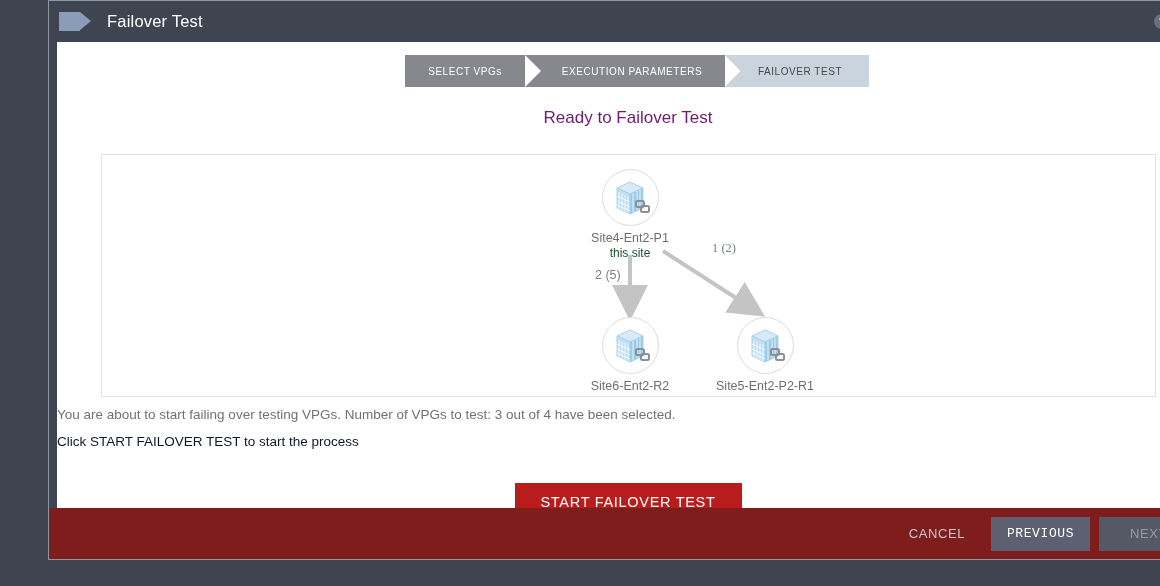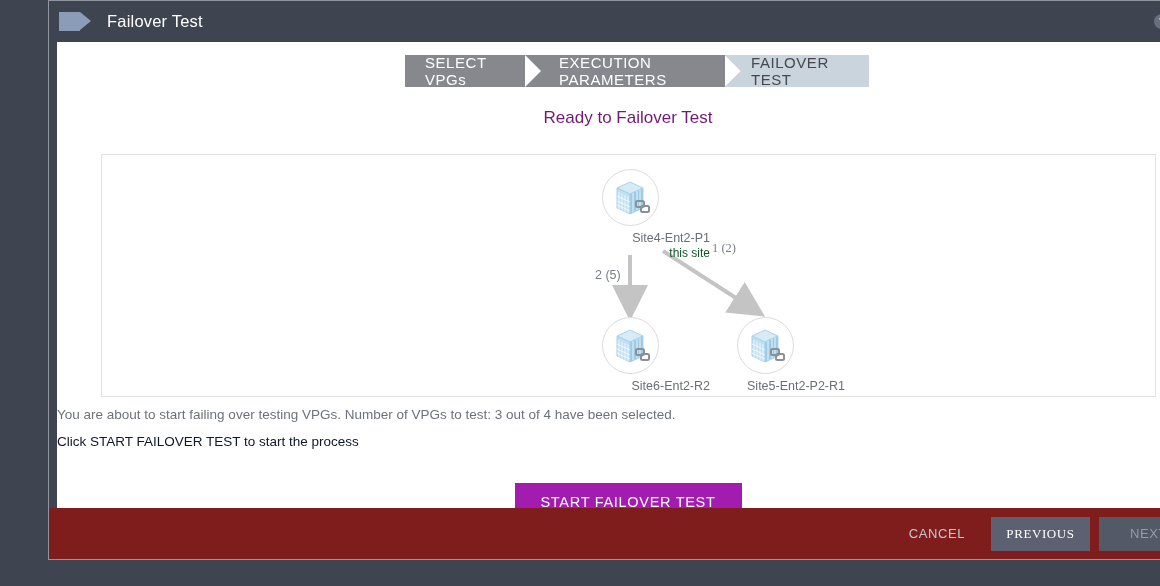--- a/index.html
+++ b/index.html
@@ -77,21 +77,21 @@
   
   .steps {
     position: absolute; left: 348px; top: 13px;
     height: 32px;
     display: flex;
   }
   .step {
     position: relative;
     height: 32px;
     display: flex; align-items: center; justify-content: center;
-    font-size: 15px;
+    font-size: 10px;
     letter-spacing: .55px;
     padding: 0 20px;
   }
   .step.done { background: #87888d; color: #ffffff; }
   .step.active { background: #c9d4dd; color: #45484e; }
   .step.done::after {
     content: "";
     position: absolute; right: -16px; top: 0;
     width: 0; height: 0;
     border-top: 16px solid transparent;
@@ -123,21 +123,21 @@
   
   .panel {
     position: absolute;
     left: 44px; top: 112px;
     width: 1055px; height: 243px;
     border: 1px solid #e2e2e2;
     background: #ffffff;
   }
   .diagram { position: relative; width: 100%; height: 100%; }
 
-  .node { position: absolute; text-align: right; width: 160px; }
+  .node { position: absolute; text-align: center; width: 160px; }
   .node .circle {
     width: 57px; height: 57px;
     border-radius: 50%;
     border: 1px solid #dcdcdc;
     margin: 0 auto;
     position: relative;
     background: #fff;
   }
   .node .label {
     margin-top: 5px;
@@ -171,21 +171,21 @@
   .notes .line1 { font-size: 13.5px; color: #6d727a; }
   .notes .line2 { font-size: 13.5px; color: #0f172a; margin-top: 12px; }
 
   
   .primary-wrap {
     position: absolute; top: 441px; left: 0; width: 100%;
     text-align: center;
   }
   .btn-primary {
     display: inline-block;
-    background: #a21caf;
+    background: #b91c1c;
     color: #ffffff;
     border: none;
     font-family: "Liberation Sans", sans-serif;
     font-size: 14.5px;
     letter-spacing: .7px;
     padding: 0 26px;
     height: 39px; line-height: 39px;
     cursor: pointer;
     text-decoration: underline;
   }
@@ -203,21 +203,21 @@
     background: none; border: none;
     color: #c3c8d0; font-size: 13px; letter-spacing: .6px;
     font-family: "Liberation Sans", sans-serif;
     cursor: pointer;
     padding: 0 18px; height: 34px;
     margin-right: 8px;
   }
   .btn-prev {
     background: #5c6070; border: none;
     color: #ffffff; font-size: 13px; letter-spacing: .6px;
-    font-family: Liberation Serif, serif;
+    font-family: Liberation Mono, monospace;
     width: 99px; height: 34px;
     cursor: pointer;
     margin-right: 9px;
   }
   .btn-next {
     background: #535965; border: none;
     color: #969ba6; font-size: 13px; letter-spacing: .6px;
     font-family: "Liberation Sans", sans-serif;
     width: 99px; height: 34px;
     cursor: pointer;

